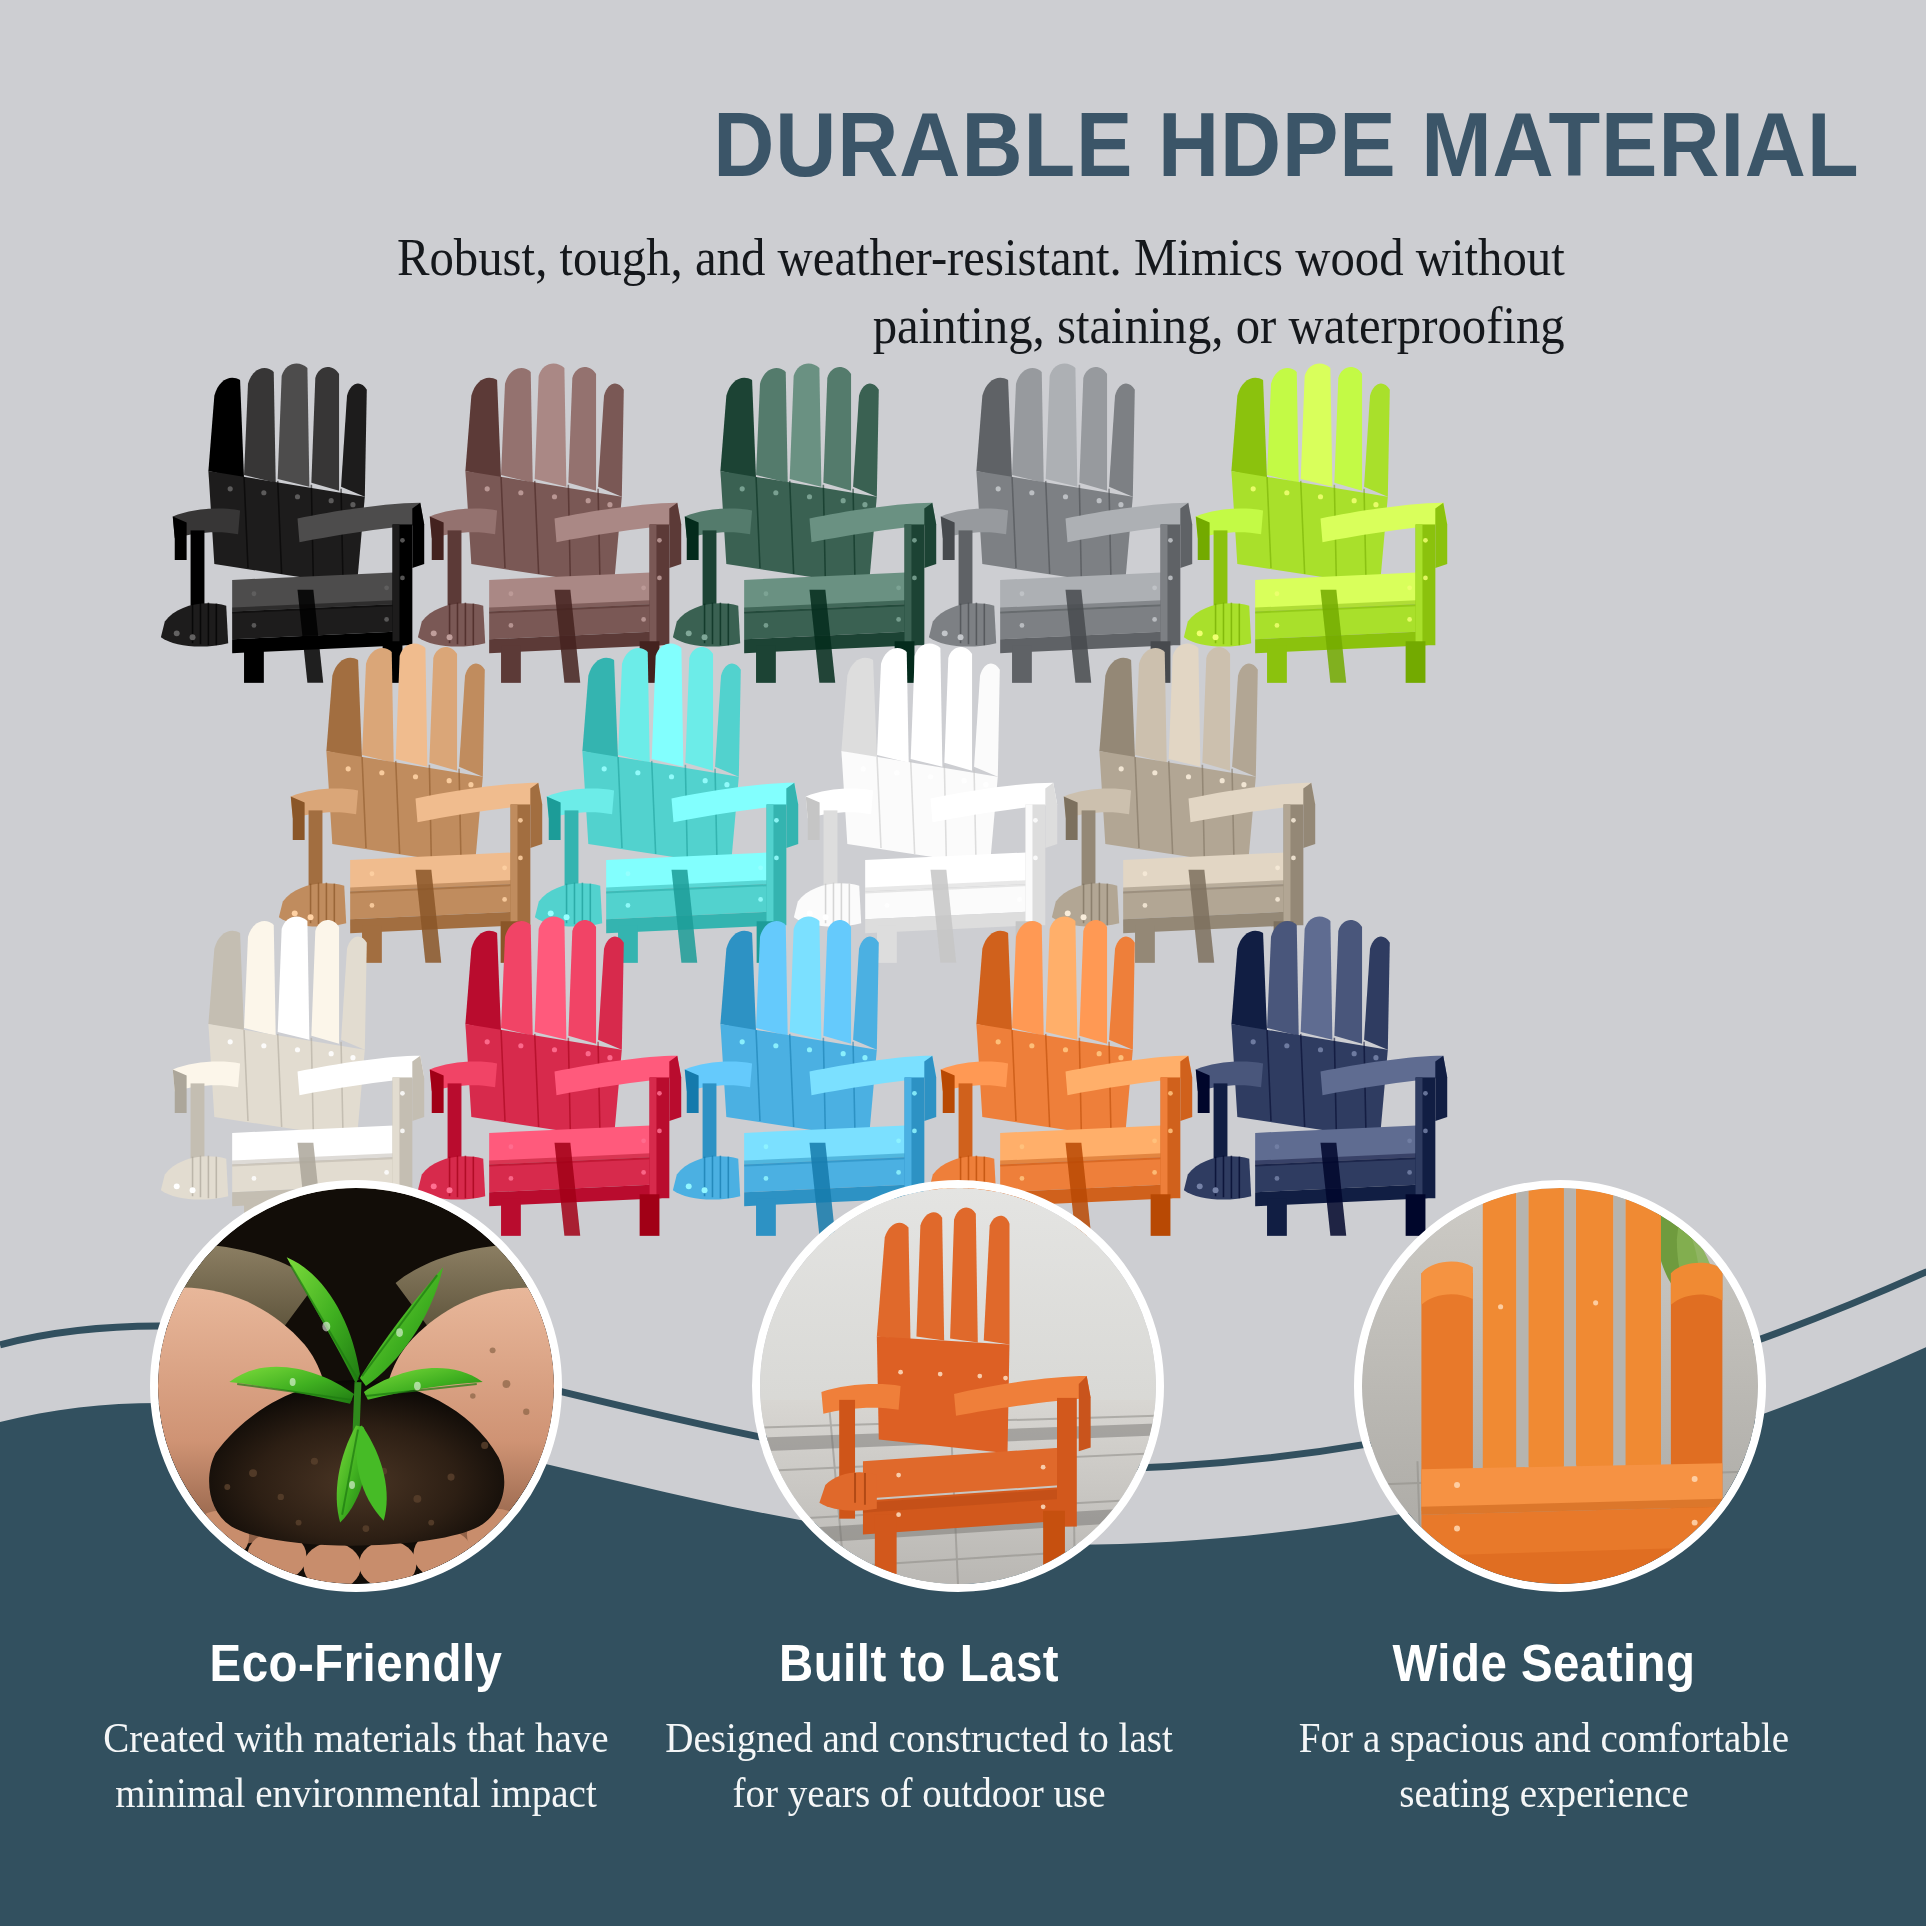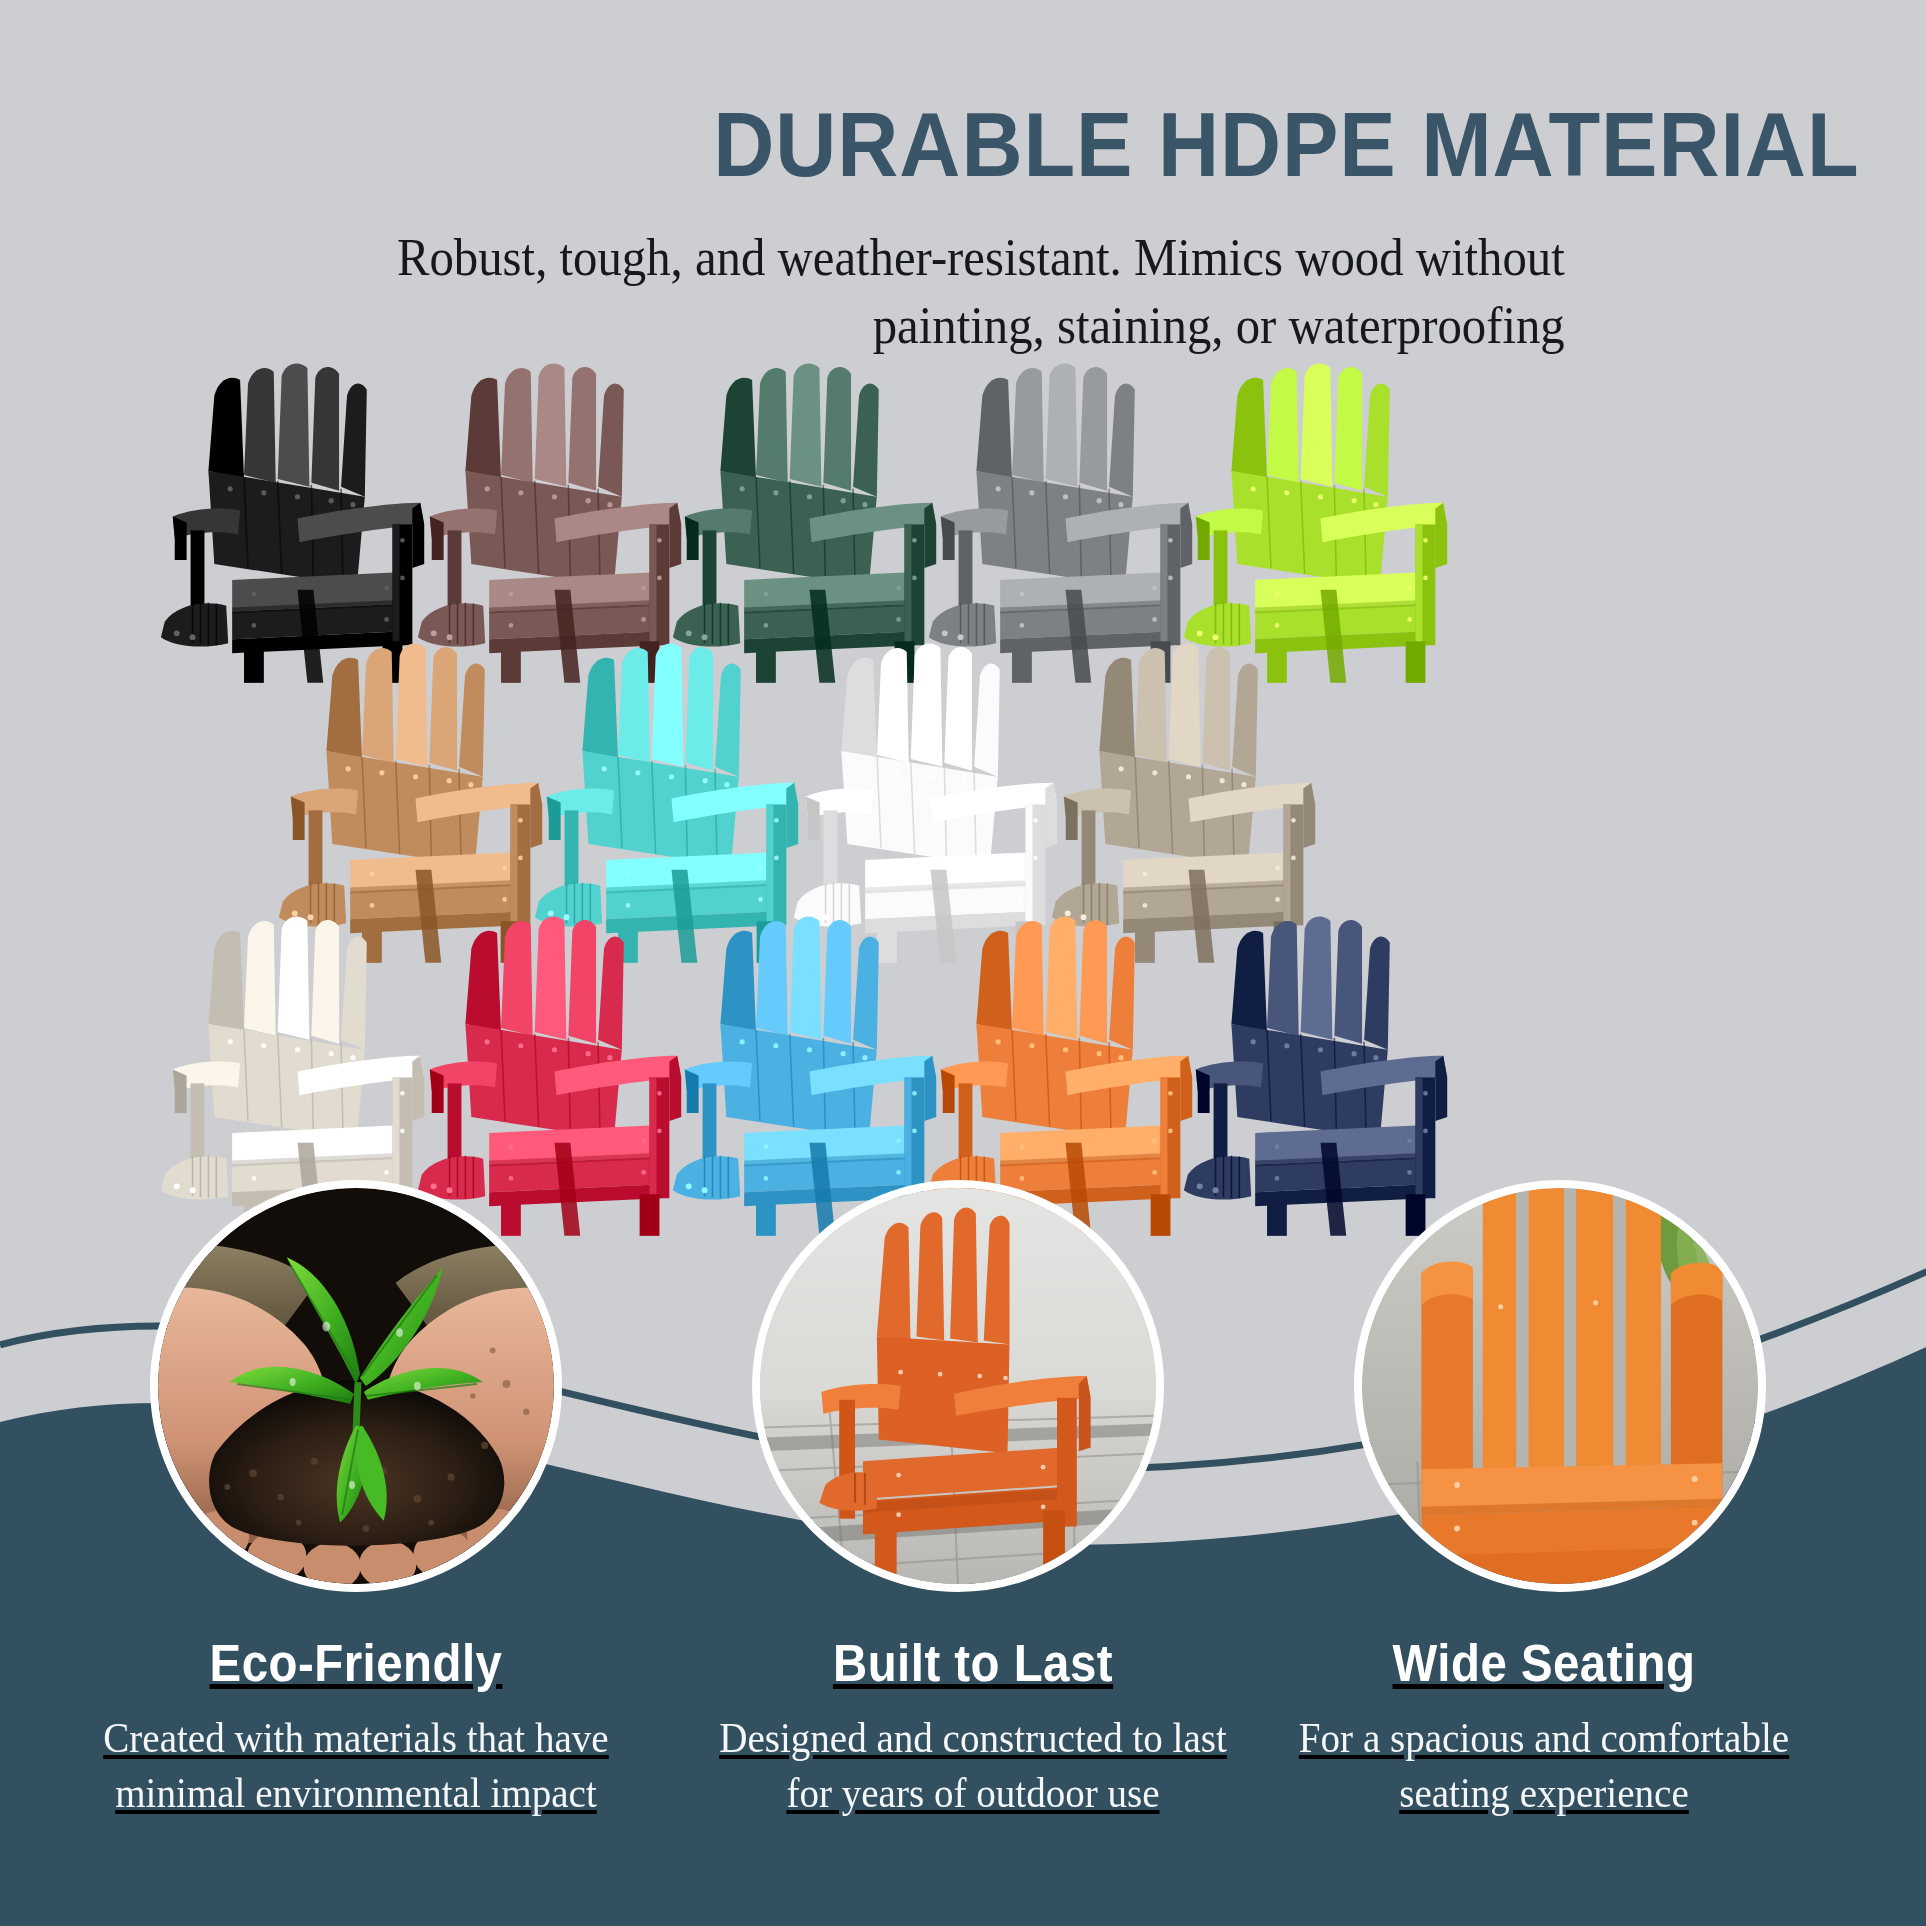--- a/index.html
+++ b/index.html
@@ -41,21 +41,21 @@
   
   .wave-layer{position:absolute;left:0;top:1228px;width:1927px;height:699px;}
 
   
   .badge{position:absolute;border-radius:50%;overflow:hidden;
          border:8px solid #ffffff;box-sizing:border-box;}
   .badge .inner{position:absolute;inset:0;border-radius:50%;overflow:hidden;}
   .badge svg{display:block;width:100%;height:100%;}
 
   
-  .feature{position:absolute;text-align:center;width:554px;text-decoration:underline;}
+  .feature{position:absolute;text-align:center;width:554px;}
   .feature h3{
     margin:0;
     font-family:"Liberation Sans Narrow","Liberation Sans",sans-serif;
     font-weight:700;
     font-size:51px;
     color:#ffffff;
     letter-spacing:0.5px;
     transform:scaleX(.93);
   }
   .feature p{
@@ -1377,21 +1377,21 @@
         </g>
       </svg>
     </div>
   </div>
 
   <div class="feature" style="left:79px;top:1634px;">
     <h3>Eco-Friendly</h3>
     <p>Created with materials that have minimal environmental impact</p>
   </div>
 
-  <div class="feature" style="left:696px;top:1634px;">
+  <div class="feature" style="left:642px;top:1634px;">
     <h3>Built to Last</h3>
     <p>Designed and constructed to last for years of outdoor use</p>
   </div>
 
   <div class="feature" style="left:1267px;top:1634px;">
     <h3>Wide Seating</h3>
     <p>For a spacious and comfortable seating experience</p>
   </div>
 
 </div>

